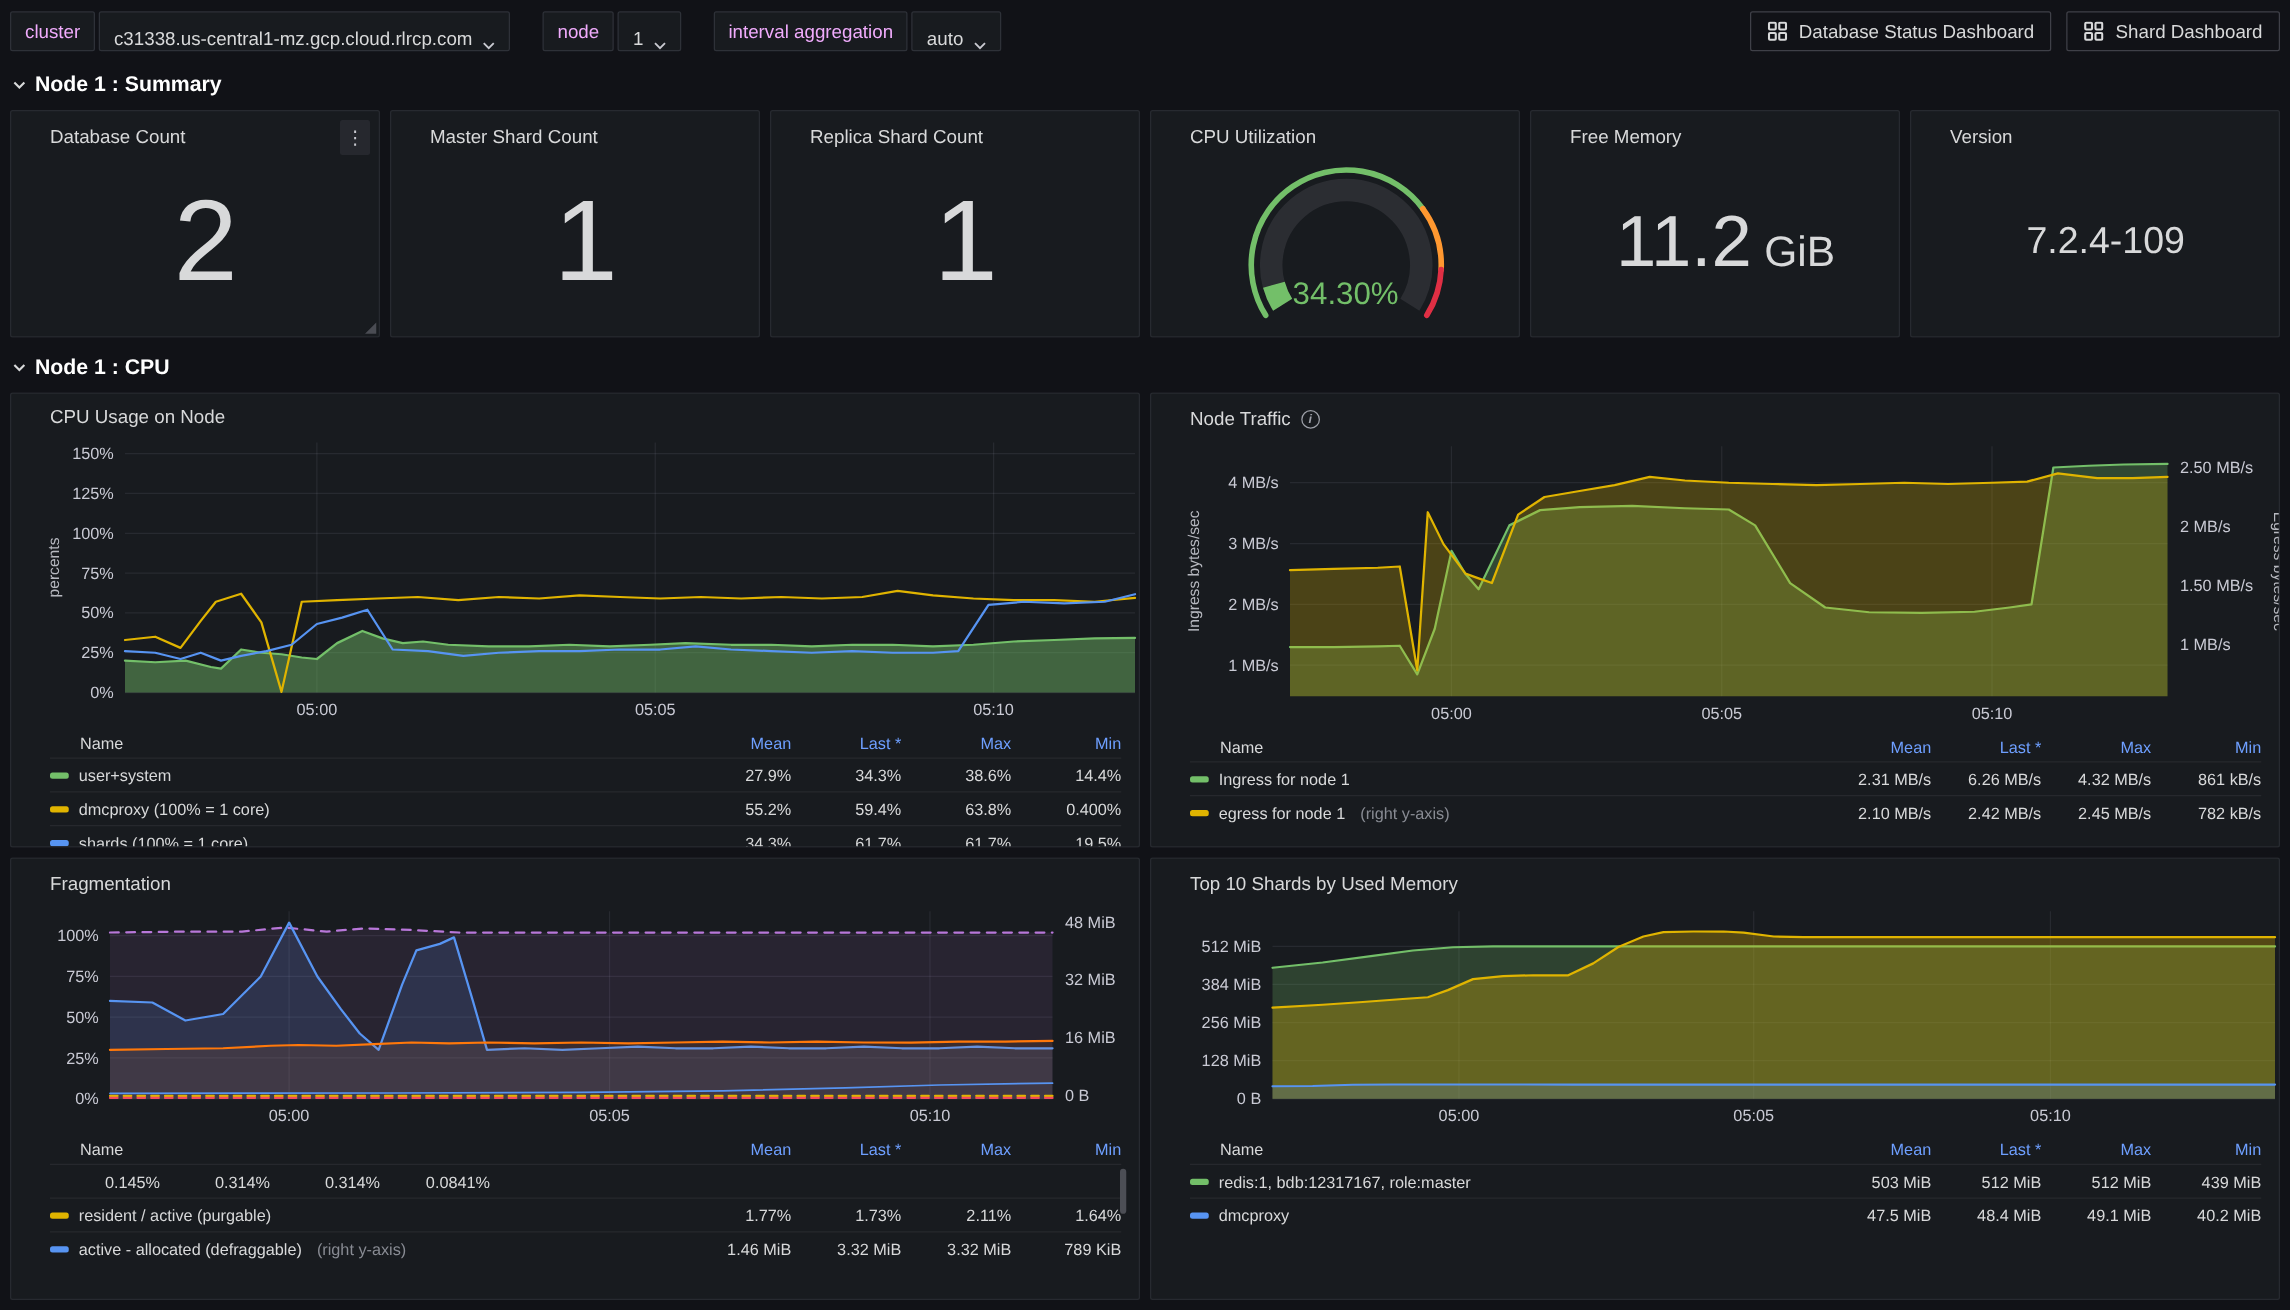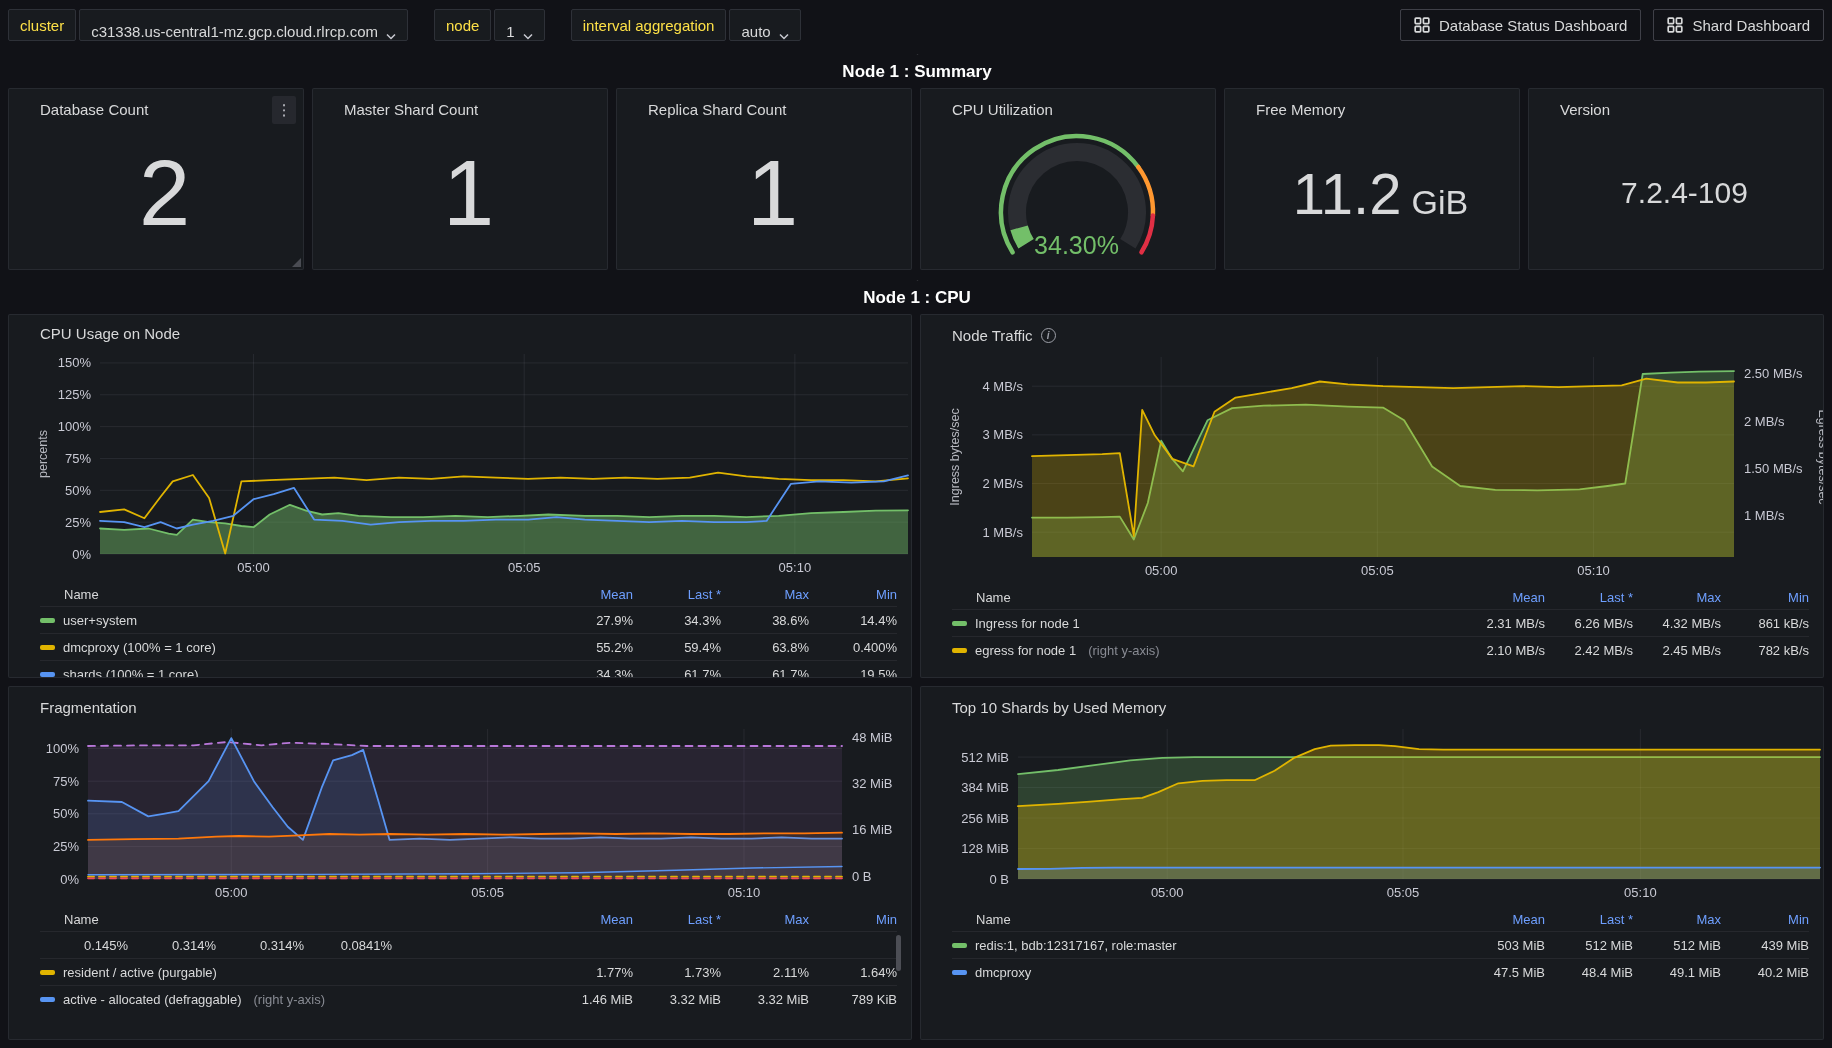--- a/index.html
+++ b/index.html
@@ -12,53 +12,53 @@
     padding:8px;
   }
   
   .topbar { display:flex; align-items:center; gap:6px; height:34px; margin-bottom:12px; }
   .var-group { display:flex; gap:3px; }
   .chip {
     height:32px; display:flex; align-items:center; gap:8px;
     background:#181b1f; border:1px solid #2e3138; border-radius:2px;
     padding:0 11px; font-size:15px; white-space:nowrap;
   }
-  .chip.label { color:#fde047; }
+  .chip.label { color:#f0abfc; }
   .chip.value { color:#d8d9da; cursor:pointer;align-items:flex-end; }
   .gap-lg { width:14px; }
   .spacer { flex:1; }
   .nav-btn {
     height:32px; display:flex; align-items:center; gap:9px;
     background:transparent; border:1px solid rgba(204,204,220,0.25); border-radius:2px;
     padding:0 13px; color:#d8d9da; font-size:15px; font-weight:500; cursor:pointer;
     font-family:"Liberation Sans", sans-serif; margin-left:6px;
   }
   
   .section-h { display:flex; align-items:center; gap:7px; height:28px; margin:2px 0 6px 2px;
-    font-size:17px; font-weight:700; color:#fff; cursor:pointer;flex-direction:column; }
+    font-size:17px; font-weight:700; color:#fff; cursor:pointer; }
   
   .stat-row { display:grid; grid-template-columns:repeat(6,1fr); gap:8px; height:182px; margin-bottom:10px; }
   .chart-row { display:grid; grid-template-columns:repeat(2,1fr); gap:8px; margin-bottom:8px; }
   .row-2 { height:364px; }
   .row-3 { height:354px; }
   .panel {
     background:#181b1f; border:1px solid rgba(204,204,220,0.09); border-radius:2px;
     position:relative; display:flex; flex-direction:column; padding:8px 8px 6px 25px; overflow:hidden;
   }
   .panel-title { font-size:15px; font-weight:500; color:#d8d9da; padding:2px 6px 4px 6px;
      display:flex; align-items:center; gap:8px; height:26px; }
   
   .stat-body { flex:1; display:flex; align-items:center; justify-content:center; position:relative; }
   .stat-big { font-size:92px; font-weight:500; color:#d8d9da; line-height:1; }
   .stat-mem { display:flex; align-items:baseline; gap:10px; color:#d8d9da; }
   .stat-mem .v { font-size:58px; font-weight:500; }
   .stat-mem .u { font-size:34px; font-weight:500; }
   .stat-version { font-size:30px; font-weight:500; color:#d8d9da; }
   .gauge-wrap { position:relative; width:200px; height:134px; }
-  .gauge-value { position:absolute; left:0; right:0; bottom:0; text-align:center;
+  .gauge-value { position:absolute; left:0; right:0; bottom:10px; text-align:center;
     font-size:25px; font-weight:500; color:#73bf69; }
   .kebab { position:absolute; top:7px; right:7px; width:24px; height:28px; background:#26282e;
     border-radius:2px; display:flex; align-items:center; justify-content:center;
     color:#c8c9d0; font-size:15px; cursor:pointer; letter-spacing:0; }
   .resize-corner { position:absolute; bottom:2px; right:2px; width:0; height:0;
     border-left:9px solid transparent; border-bottom:9px solid rgba(204,204,220,0.28); }
   
   .chart { width:100%; }
   .chart.tall { height:234px; }
   .chart.short { height:184px; }

